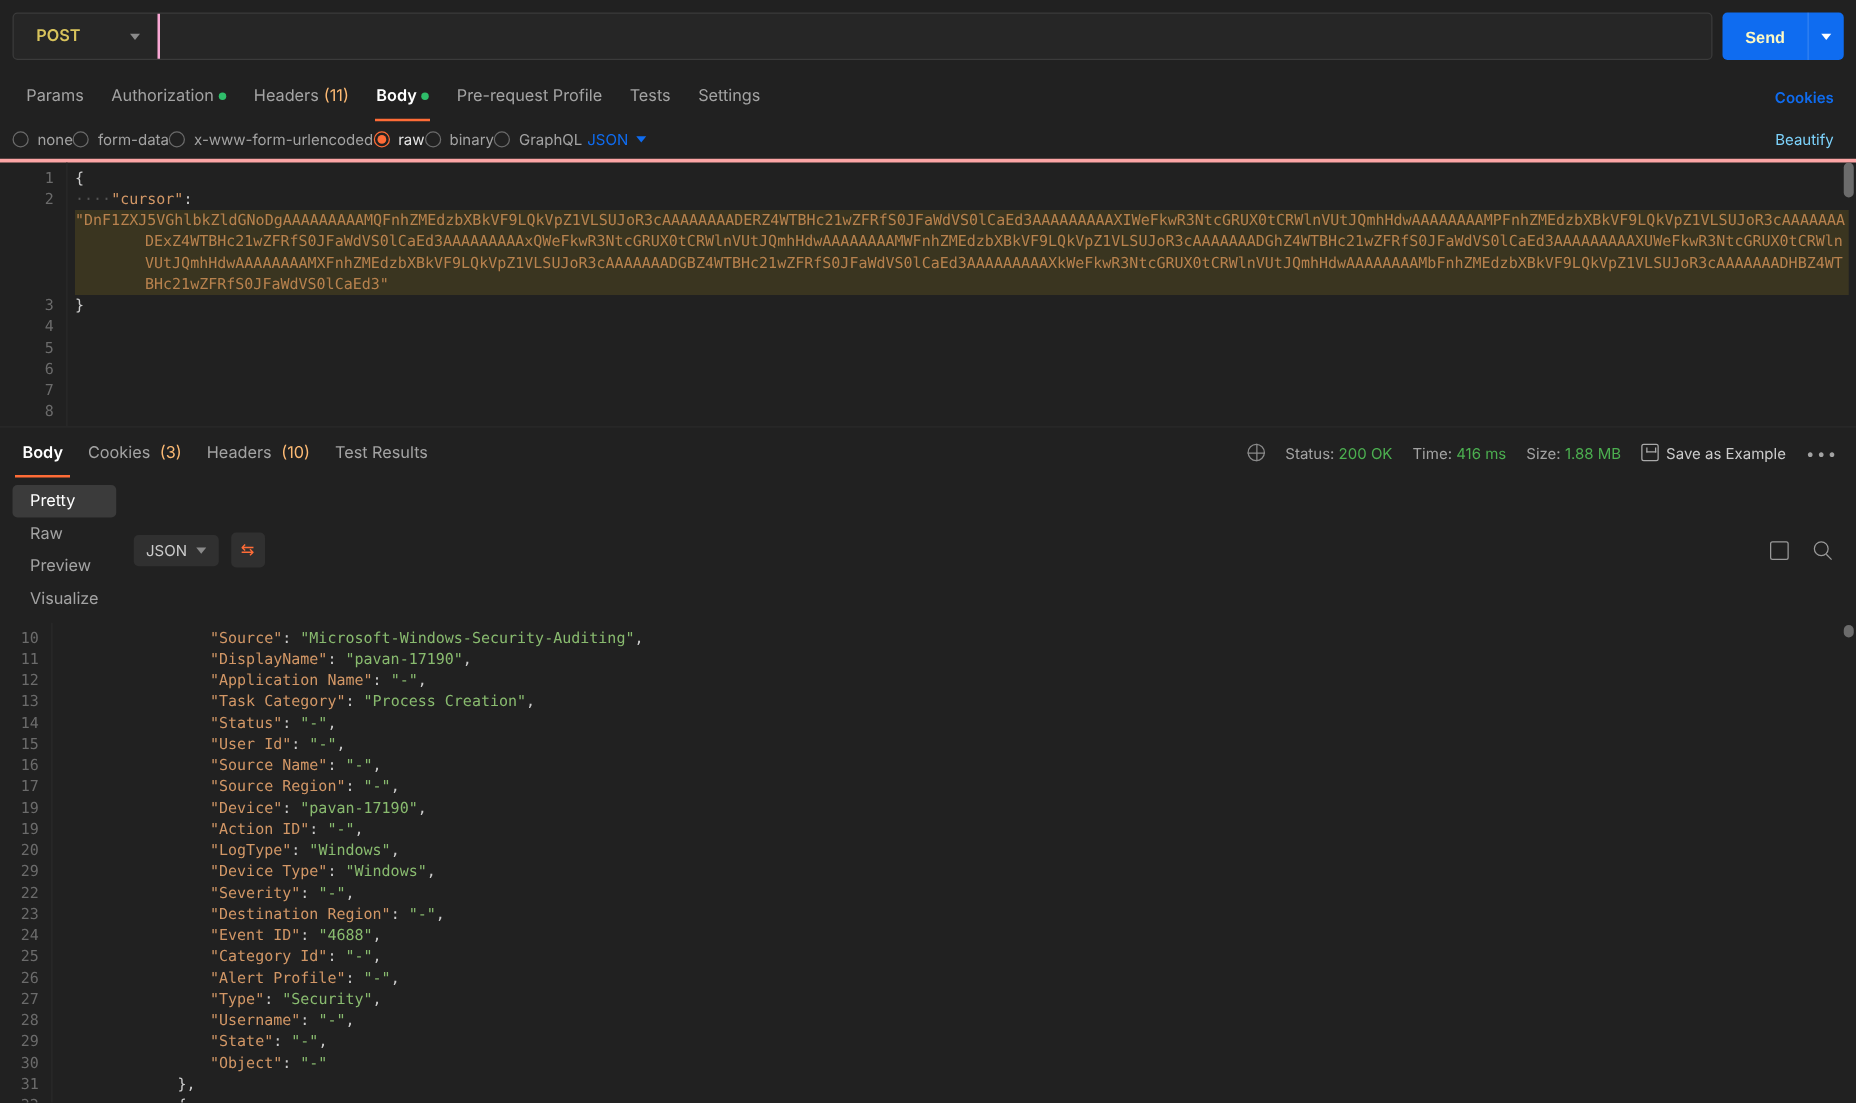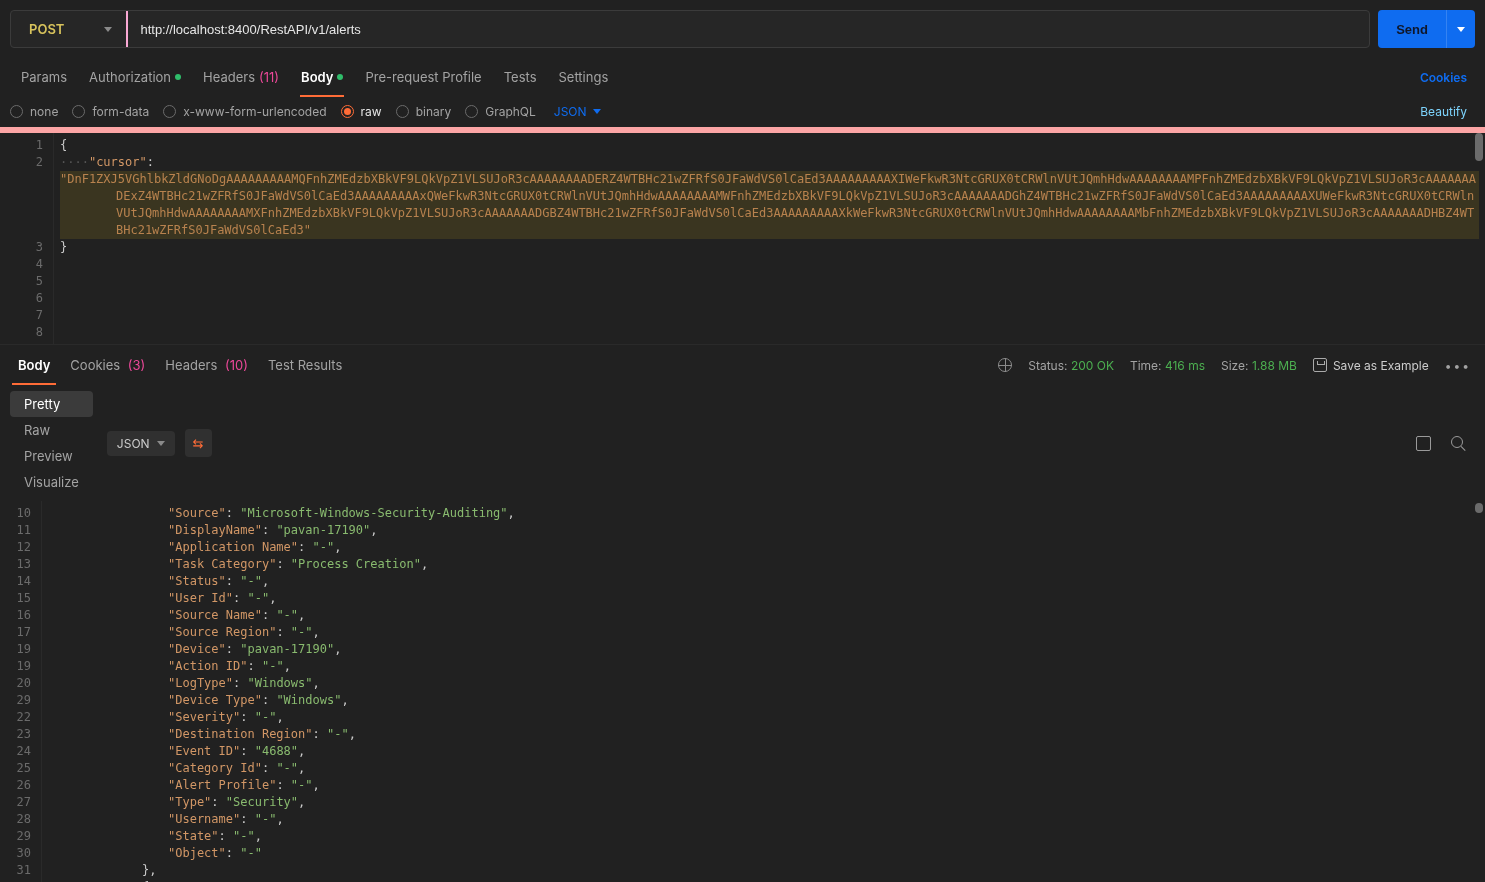--- a/index.html
+++ b/index.html
@@ -48,21 +48,21 @@
     flex: 1;
     background: transparent;
     border: none;
     color: #e6e6e6;
     font-size: 13px;
     padding: 0 12px;
     outline: none;
   }
   .send-btn {
     background: #0f6cf0;
-    color: #0f172a;
+    color: #fef9c3;
     border: none;
     border-radius: 4px;
     height: 38px;
     font-weight: 600;
     font-size: 13px;
     display: flex;
     align-items: center;
   }
   .send-btn .lbl { padding: 0 18px; }
   .send-btn .drop { padding: 0 10px; display:flex; align-items:center; border-left:1px solid rgba(255,255,255,.16); height:100%; }
@@ -79,26 +79,26 @@
     display: flex;
     align-items: center;
     cursor: pointer;
     position: relative;
   }
   .tabs .tab.active { color: #fff; font-weight:600; }
   .tabs .tab.active::after {
     content:""; position:absolute; left:10px; right:10px; bottom:-1px; height:2px; background:#ff6c37;
   }
   .dot-g { width:6px; height:6px; border-radius:50%; background:#2fbd6a; display:inline-block; margin-left:4px; }
-  .count { color:#ec4899; margin-left:4px; }
+  .count { color:#fdba74; margin-left:4px; }
   .spacer { flex:1; }
   .cookies-link { color:#0f6cf0; font-size:12px; margin-right:8px; cursor:pointer; font-weight:600; }
   .subtabs {
-    display:flex; align-items:center; padding:8px 10px; gap:14px;
-    border-bottom:6px solid #fca5a5;
+    display:flex; align-items:center; padding:8px 10px; 
+    border-bottom:3px solid #fca5a5;
   }
   .radio { display:flex; align-items:center; gap:7px; color:#a3a3a3; font-size:12px; cursor:pointer;}
   .radio .rd { width:13px; height:13px; border-radius:50%; border:1px solid #6b6b6b; display:inline-block; position:relative;}
   .radio.sel .rd { border-color:#ff6c37;}
   .radio.sel .rd::after { content:""; position:absolute; inset:2px; background:#ff6c37; border-radius:50%; }
   .radio.sel { color:#e6e6e6; }
   .json-drop { color:#0f6cf0; font-size:12px; display:flex; align-items:center; gap:6px; cursor:pointer; margin-left:4px;}
   .beautify { color:#7dd3fc; font-size:12px; margin-left:auto; margin-right:8px; cursor:pointer; }
 
   
@@ -166,21 +166,20 @@
 </style>
 </head>
 <body>
 
 <div class="url-bar">
   <div class="method-url">
     <div class="method">
       <span>POST</span>
       <span class="chev-down"></span>
     </div>
-    <input class="url-input" value="http://localhost:8400/RestAPI/v1/alerts" style="">
   </div>
   <button class="send-btn">
     <span class="lbl">Send</span>
     <span class="drop">
         <span class="chev-down" style="border-top-color:#fff"></span>
       </span>
   </button>
 </div>
 
 <div class="tabs">

